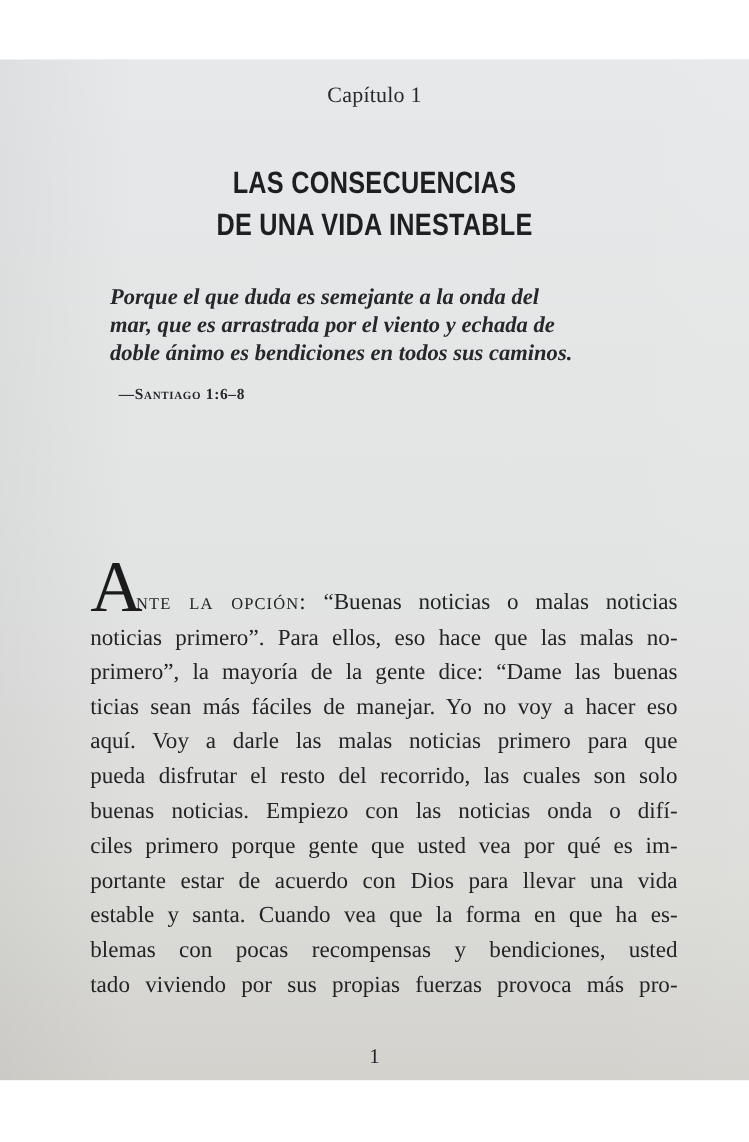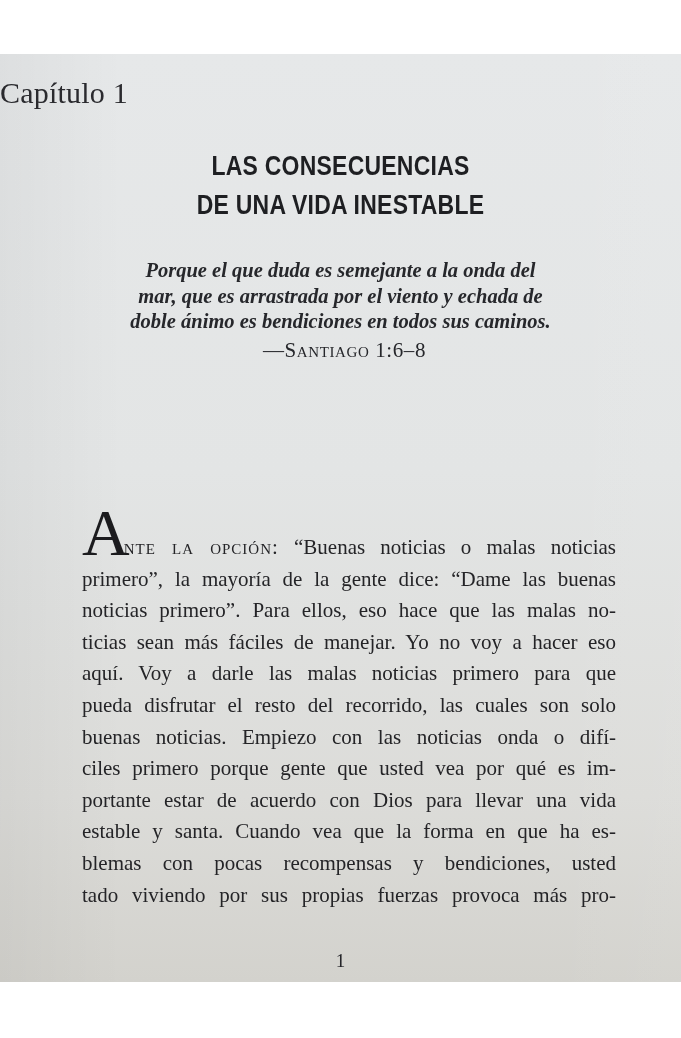--- a/index.html
+++ b/index.html
@@ -27,23 +27,23 @@
     position: absolute;
     inset: 0;
     background: linear-gradient(90deg, rgba(0,0,0,0.04) 0%, rgba(0,0,0,0) 18%, rgba(255,255,255,0) 80%, rgba(255,255,255,0.05) 100%);
     pointer-events: none;
   }
   .chapter-label {
     position: absolute;
     left: 0;
     width: 681px;
     top: 22px;
-    text-align: left;
+    text-align: center;
     font-family: "Liberation Serif", "DejaVu Serif", serif;
-    font-size: 30px;
+    font-size: 20px;
     color: #2a2a2e;
     letter-spacing: 0.2px;
   }
   .chapter-title {
     position: absolute;
     left: 0;
     width: 681px;
     top: 92px;
     text-align: center;
     font-family: "Liberation Sans", "DejaVu Sans", sans-serif;
@@ -53,40 +53,40 @@
     color: #1e1f22;
     transform: scaleX(0.82);
     transform-origin: center;
     letter-spacing: 0.3px;
   }
   .epigraph {
     position: absolute;
     left: 100px;
     width: 481px;
     top: 204px;
-    text-align: center;
+    text-align: left;
     font-family: "Liberation Serif", "DejaVu Serif", serif;
     font-style: italic;
     font-weight: bold;
     font-size: 20.5px;
     line-height: 25.5px;
     color: #26272b;
   }
   .epigraph-line {
     display: block;
     white-space: nowrap;
   }
   .epigraph-source {
     display: block;
     font-style: normal;
-    font-weight: normal;
+    font-weight: bold;
     font-variant: small-caps;
-    font-size: 21px;
+    font-size: 14px;
     letter-spacing: 0.6px;
-    margin-top: 3px;
+    margin-top: 12px;
     padding-left: 8px;
   }
   .body-text {
     position: absolute;
     left: 82px;
     width: 534px;
     top: 478px;
     font-family: "Liberation Serif", "DejaVu Serif", serif;
     font-size: 21px;
     line-height: 31.6px;
@@ -140,22 +140,22 @@
 
   <div class="epigraph">
     <span class="epigraph-line">Porque el que duda es semejante a la onda del</span>
     <span class="epigraph-line">mar, que es arrastrada por el viento y echada de</span>
     <span class="epigraph-line">doble ánimo es bendiciones en todos sus caminos.</span>
     <span class="epigraph-source">—Santiago 1:6–8</span>
   </div>
 
   <div class="body-text">
     <span class="body-line first"><span class="drop-cap">A</span><span class="lead-smallcaps">nte la opción:</span><span> “Buenas noticias o malas noticias</span></span>
+    <span class="body-line">noticias primero”. Para ellos, eso hace que las malas no-</span>
     <span class="body-line">primero”, la mayoría de la gente dice: “Dame las buenas</span>
-    <span class="body-line">noticias primero”. Para ellos, eso hace que las malas no-</span>
     <span class="body-line">ticias sean más fáciles de manejar. Yo no voy a hacer eso</span>
     <span class="body-line">aquí. Voy a darle las malas noticias primero para que</span>
     <span class="body-line">pueda disfrutar el resto del recorrido, las cuales son solo</span>
     <span class="body-line">buenas noticias. Empiezo con las noticias onda o difí-</span>
     <span class="body-line">ciles primero porque gente que usted vea por qué es im-</span>
     <span class="body-line">portante estar de acuerdo con Dios para llevar una vida</span>
     <span class="body-line">estable y santa. Cuando vea que la forma en que ha es-</span>
     <span class="body-line">blemas con pocas recompensas y bendiciones, usted</span>
     <span class="body-line">tado viviendo por sus propias fuerzas provoca más pro-</span>
   </div>

